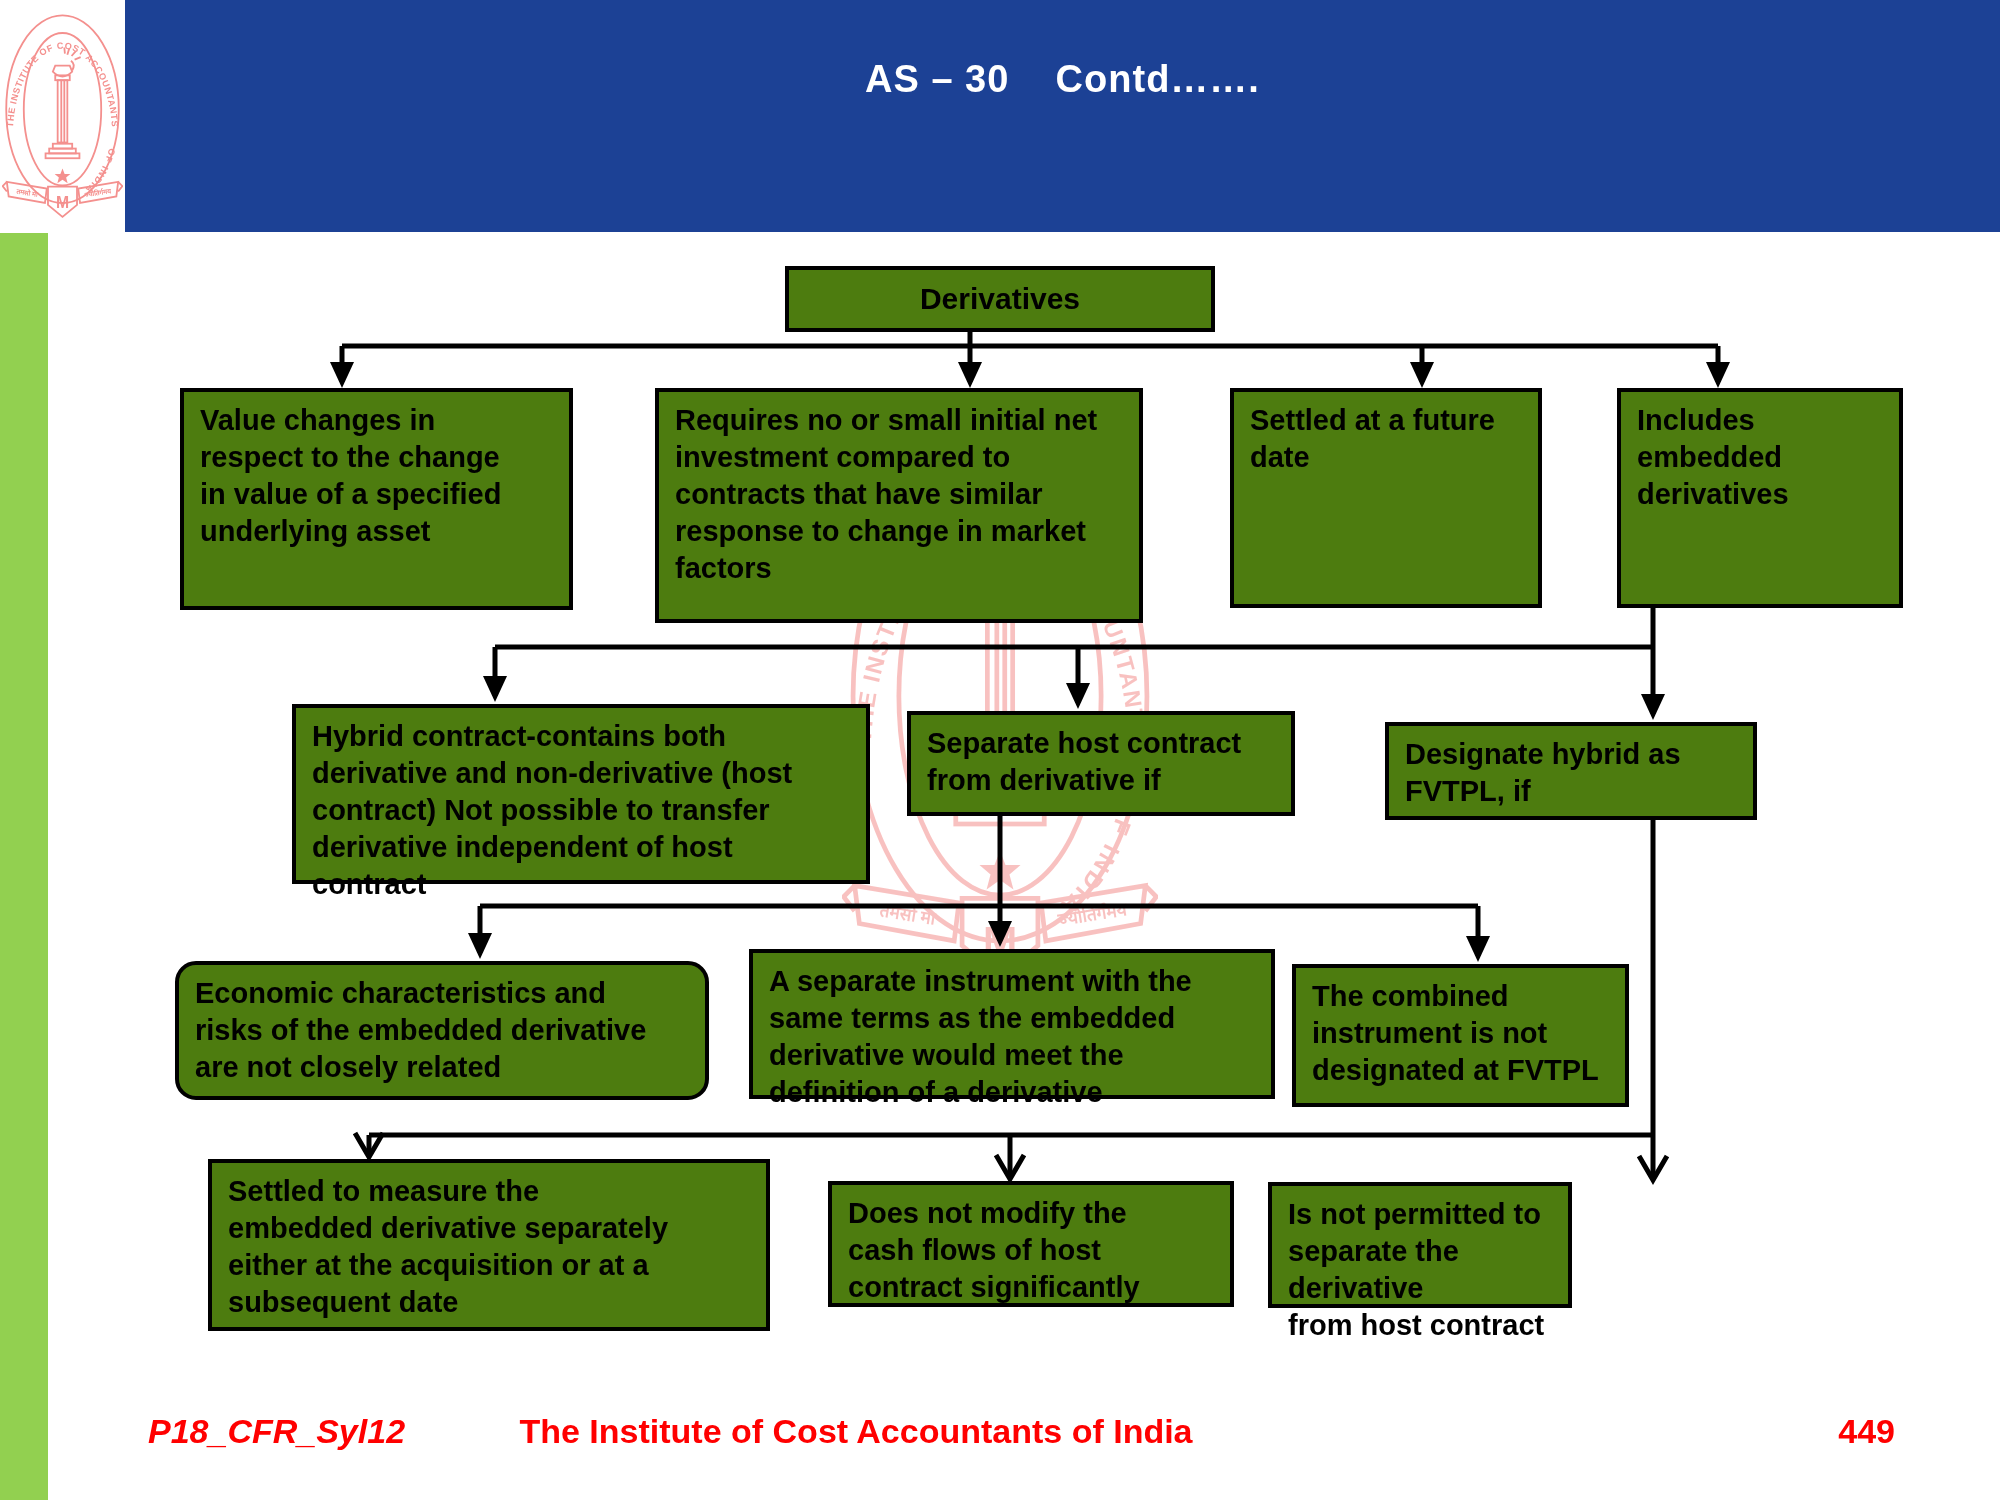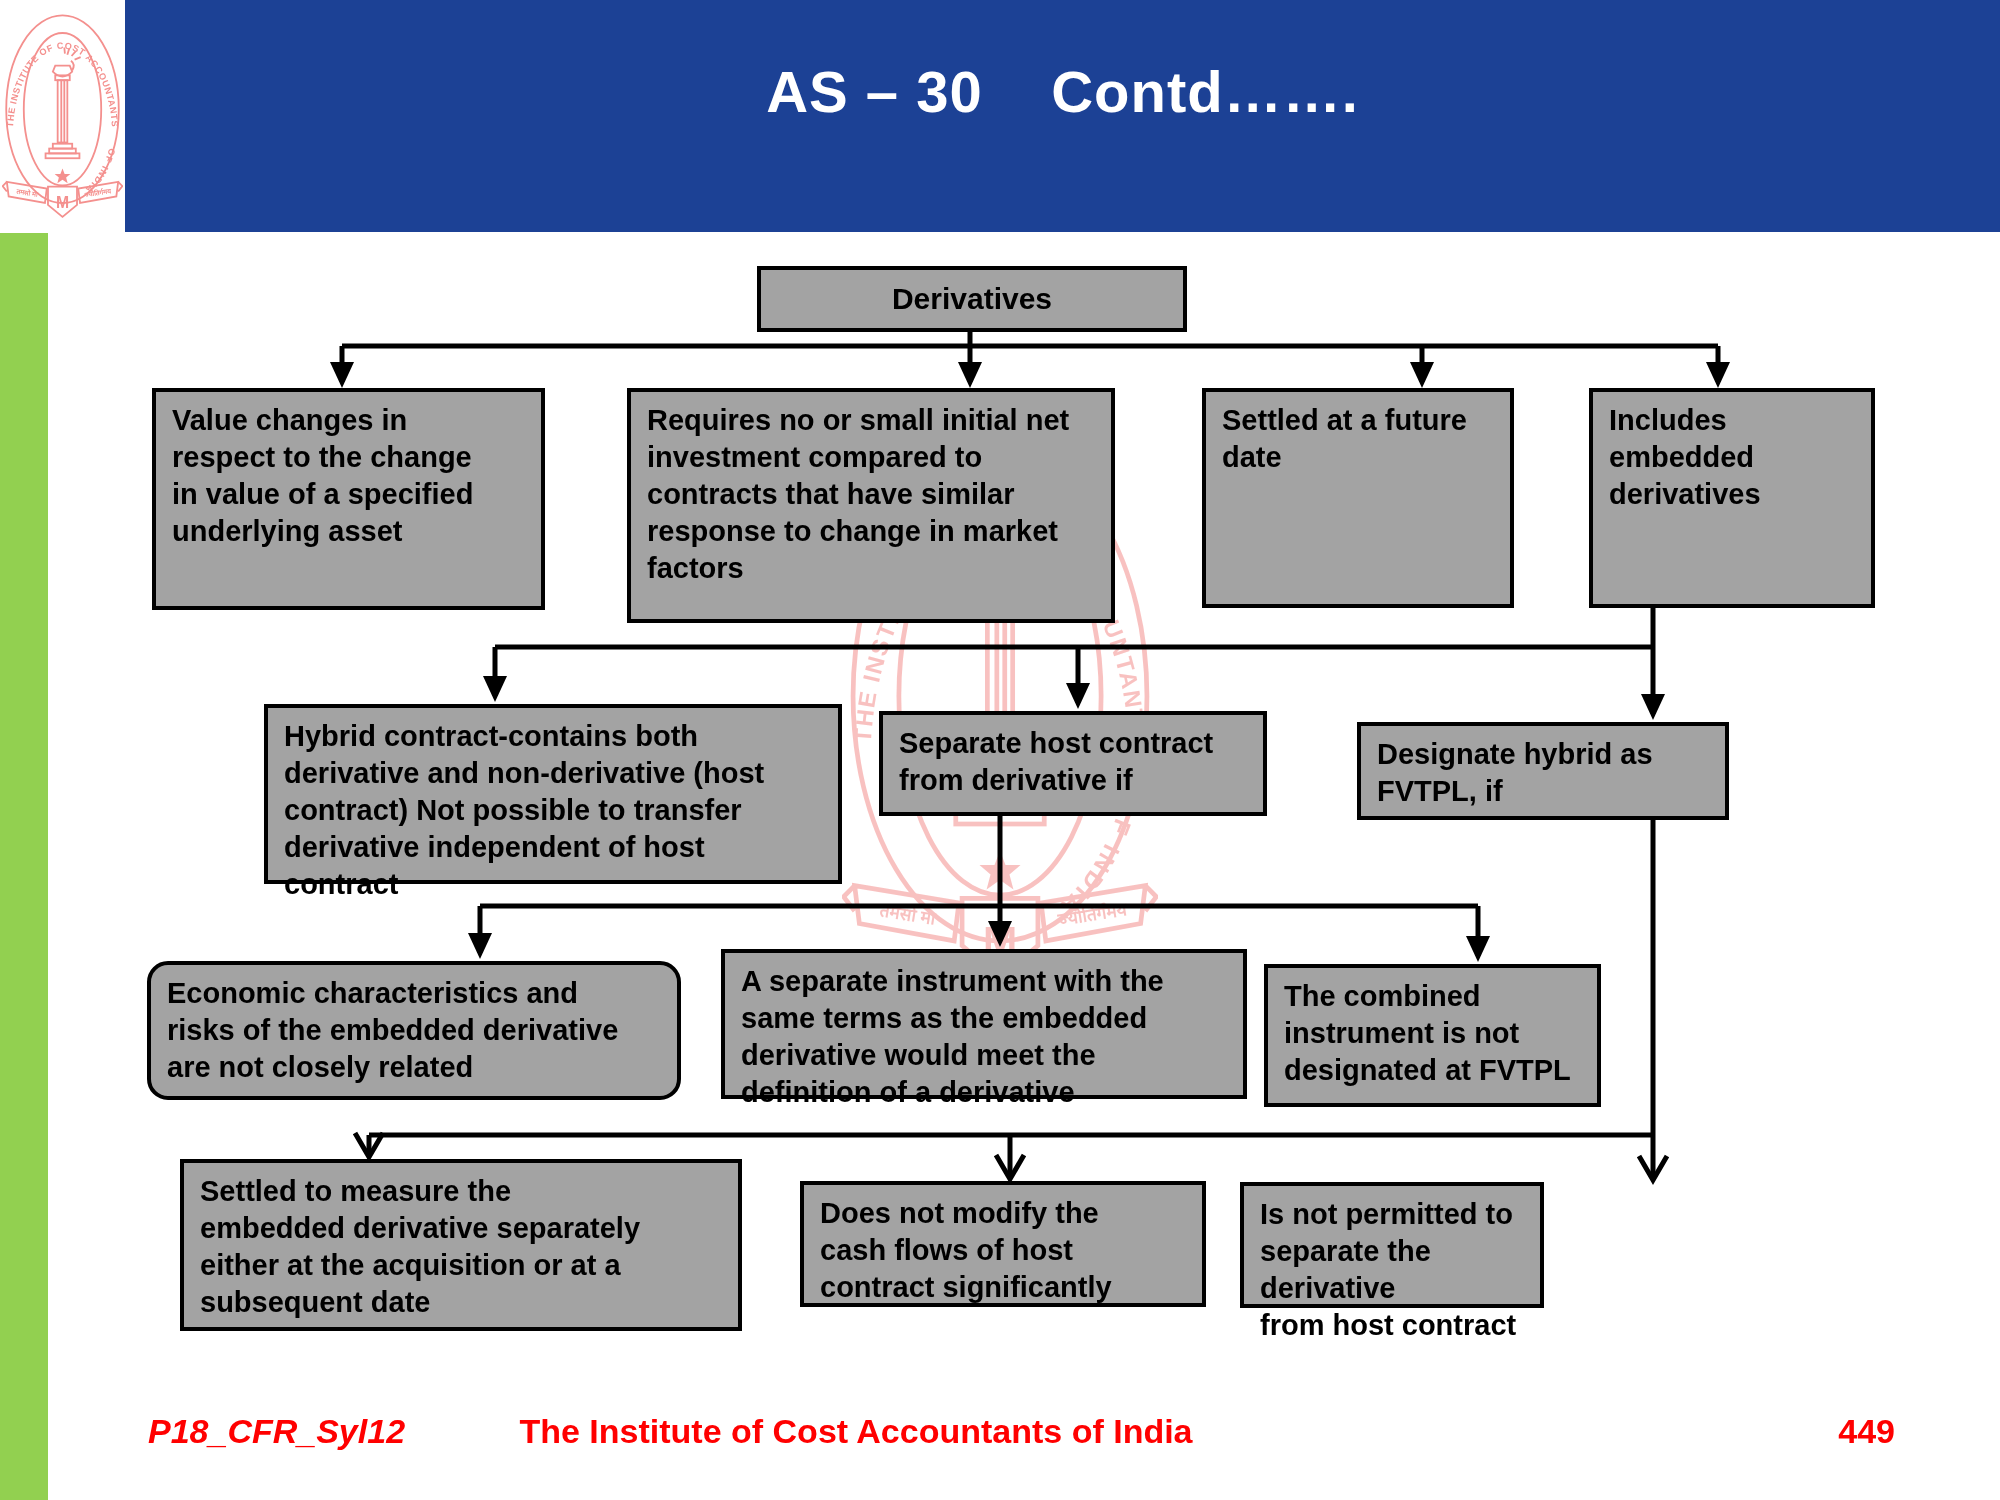--- a/index.html
+++ b/index.html
@@ -4,42 +4,42 @@
 <style>
   html,body{margin:0;padding:0;}
   body{
     width:2000px;height:1500px;position:relative;background:#ffffff;
     font-family:"Liberation Sans", sans-serif;overflow:hidden;
   }
   
   .header-band{position:absolute;left:125px;top:0;width:1875px;height:232px;background:#1C4195;z-index:3;}
   .slide-title{
     position:absolute;left:125px;top:58px;width:1875px;text-align:center;
-    color:#ffffff;font-weight:bold;font-size:58px;letter-spacing:1px;white-space:pre;z-index:4;
+    color:#ffffff;font-weight:bold;font-size:38px;letter-spacing:1px;white-space:pre;z-index:4;
   }
   .logo-area{position:absolute;left:0;top:0;width:125px;height:233px;background:#ffffff;z-index:4;}
   .logo-area svg{position:absolute;left:2px;top:2px;width:121px;height:229px;}
   .green-stripe{position:absolute;left:0;top:233px;width:48px;height:1267px;background:#92D050;z-index:3;}
 
   
   .emb{stroke:#F4908E;fill:none;stroke-width:3;}
   .embtxt{fill:#F4908E;stroke:none;font-weight:bold;}
   .watermark{position:absolute;left:842px;top:430px;width:316px;height:570px;opacity:.55;z-index:0;}
 
   
   .connectors{position:absolute;left:0;top:0;z-index:1;}
   .cline{stroke:#000;stroke-width:5;fill:none;}
   .ahead{fill:#000;stroke:none;}
   .achev{stroke:#000;stroke-width:5;fill:none;}
 
   
   .node{
-    position:absolute;background:#a3a3a3;border:4px solid #000;color:#000;
+    position:absolute;background:#4d7c0f;border:4px solid #000;color:#000;
     font-weight:bold;font-size:29px;line-height:37px;padding:10px 16px;
-    white-space:pre-line;z-index:2;box-sizing:border-box;
+    white-space:pre-line;z-index:2;box-sizing:border-box;margin-left:28px;
   }
   #n-derivatives{left:757px;top:266px;width:430px;height:66px;text-align:center;
     padding:0;line-height:58px;font-size:30px;}
   #n-value-changes{left:152px;top:388px;width:393px;height:222px;}
   #n-requires-no{left:627px;top:388px;width:488px;height:235px;}
   #n-settled{left:1202px;top:388px;width:312px;height:220px;}
   #n-includes-embedded{left:1589px;top:388px;width:286px;height:220px;}
   #n-hybrid-contract{left:264px;top:704px;width:578px;height:180px;overflow:visible;}
   #n-separate-host{left:879px;top:711px;width:388px;height:105px;}
   #n-designate-hybrid{left:1357px;top:722px;width:372px;height:98px;}

